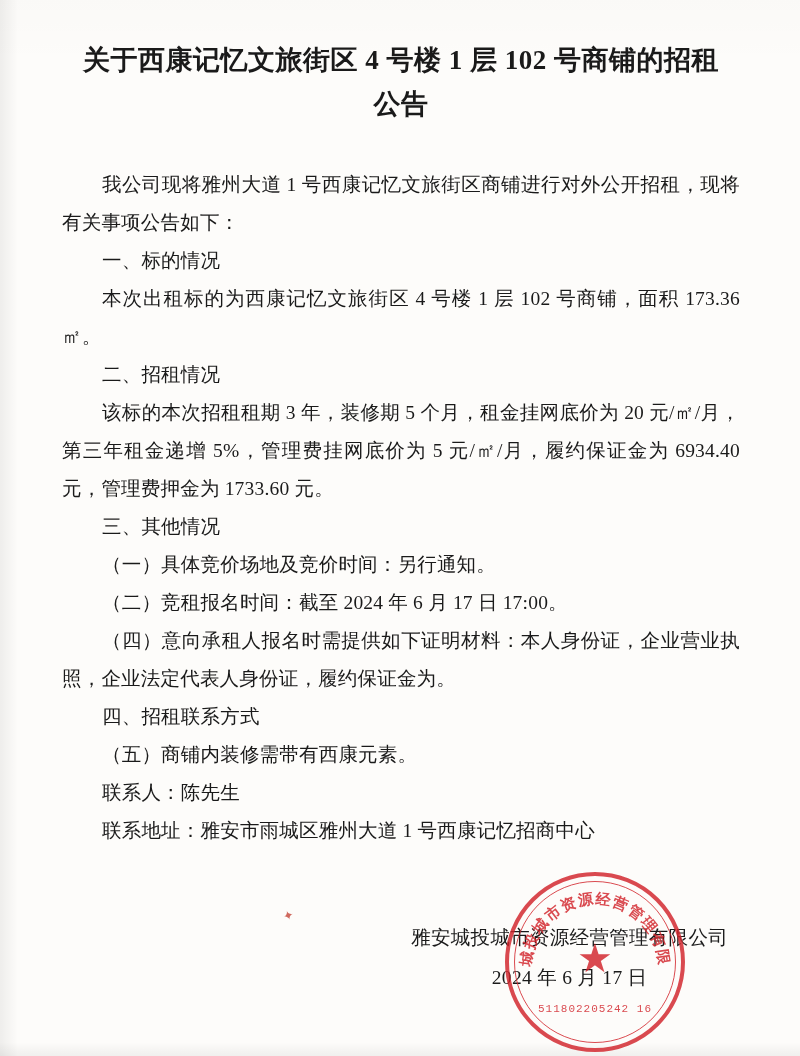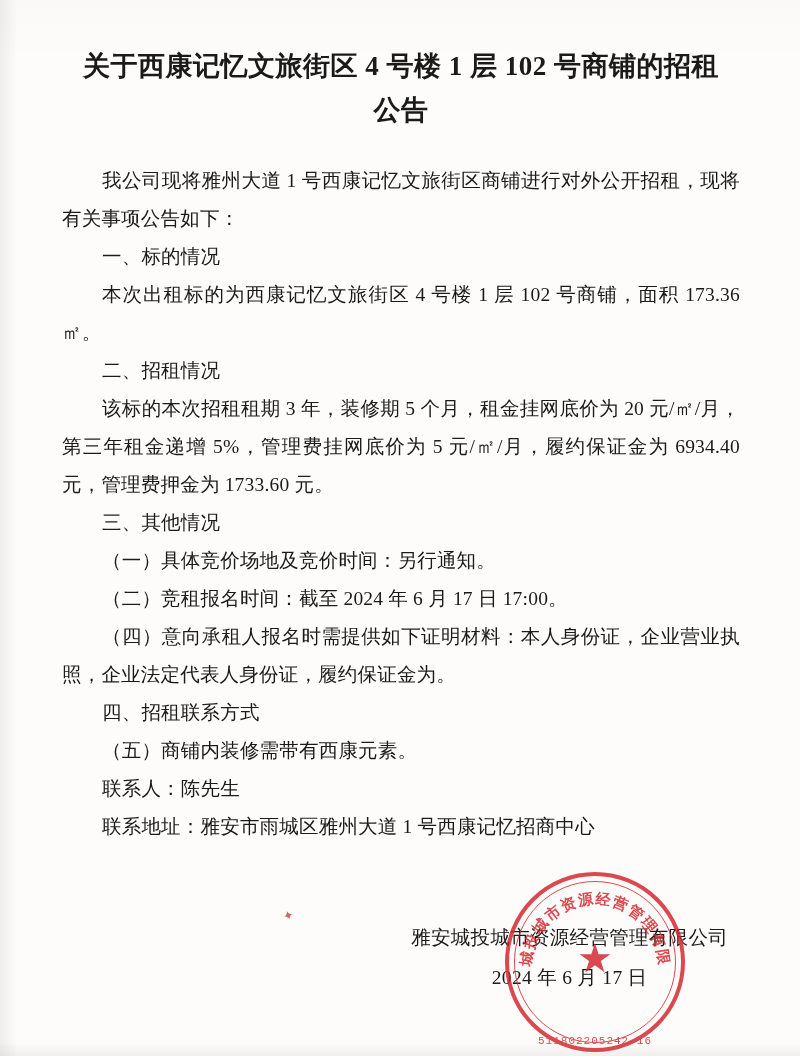--- a/index.html
+++ b/index.html
@@ -24,26 +24,26 @@
     background:
       linear-gradient(180deg, rgba(0,0,0,0.012) 0%, rgba(0,0,0,0) 6%),
       #fdfcfa;
   }
   .doc-title {
     text-align: center;
     font-weight: bold;
     font-size: 27px;
     line-height: 44px;
     letter-spacing: 0.5px;
-    margin: 16px 0 0 0;
+    margin: 10px 0 0 0;
     padding: 0 8px;
     font-family: "Liberation Serif", "DejaVu Serif", serif;
   }
   .body-block {
-    margin-top: 30px;
+    margin-top: 40px;
   }
   p.para {
     font-size: 19.5px;
     line-height: 38px;
     margin: 0;
     text-align: justify;
     text-justify: inter-ideograph;
     letter-spacing: 0.2px;
   }
   p.indent2 {
@@ -102,21 +102,21 @@
     fill: #d2232a;
     font-size: 15px;
     font-family: "Liberation Serif", "DejaVu Serif", serif;
     font-weight: bold;
     letter-spacing: 1.5px;
   }
   .seal .code {
     position: absolute;
     left: 0;
     right: 0;
-    bottom: 1px;
+    bottom: 33px;
     text-align: center;
     color: #d2232a;
     font-size: 11px;
     font-family: "Liberation Mono", "DejaVu Sans Mono", monospace;
     letter-spacing: 1px;
   }
   .red-mark {
     position: absolute;
     left: 283px;
     top: 908px;

